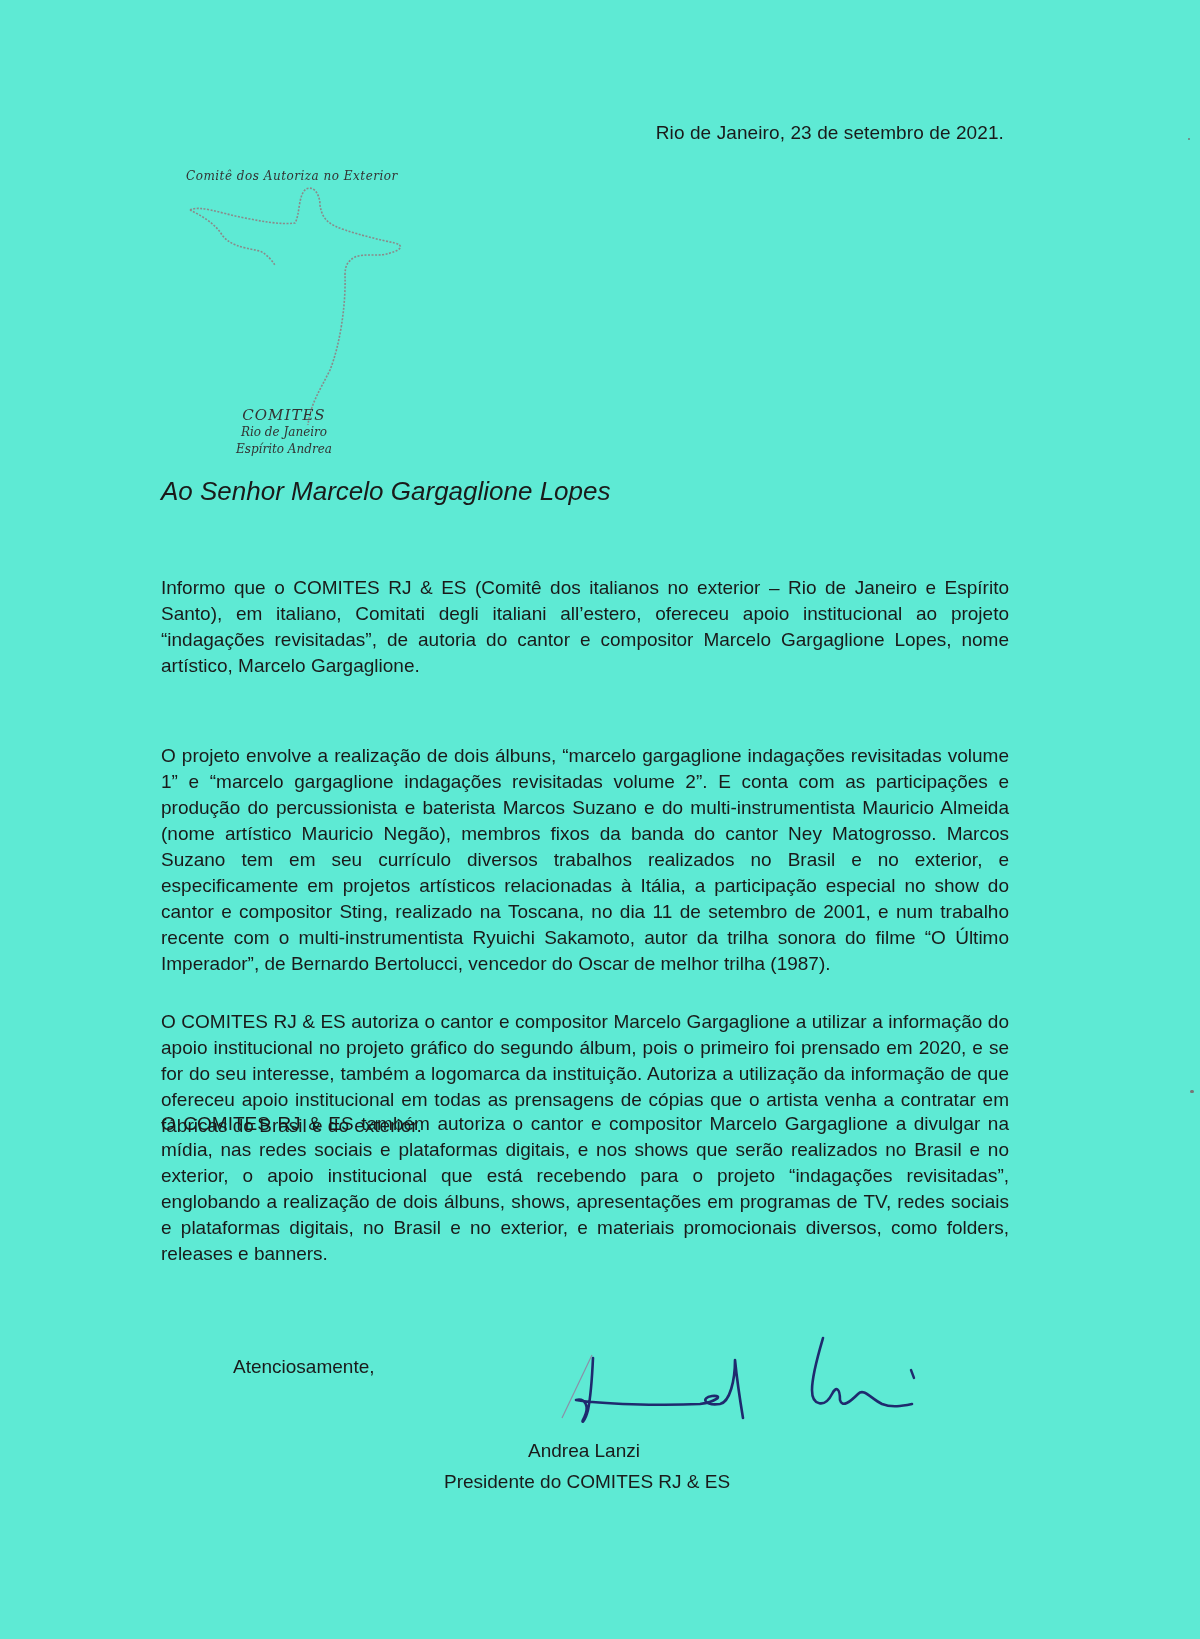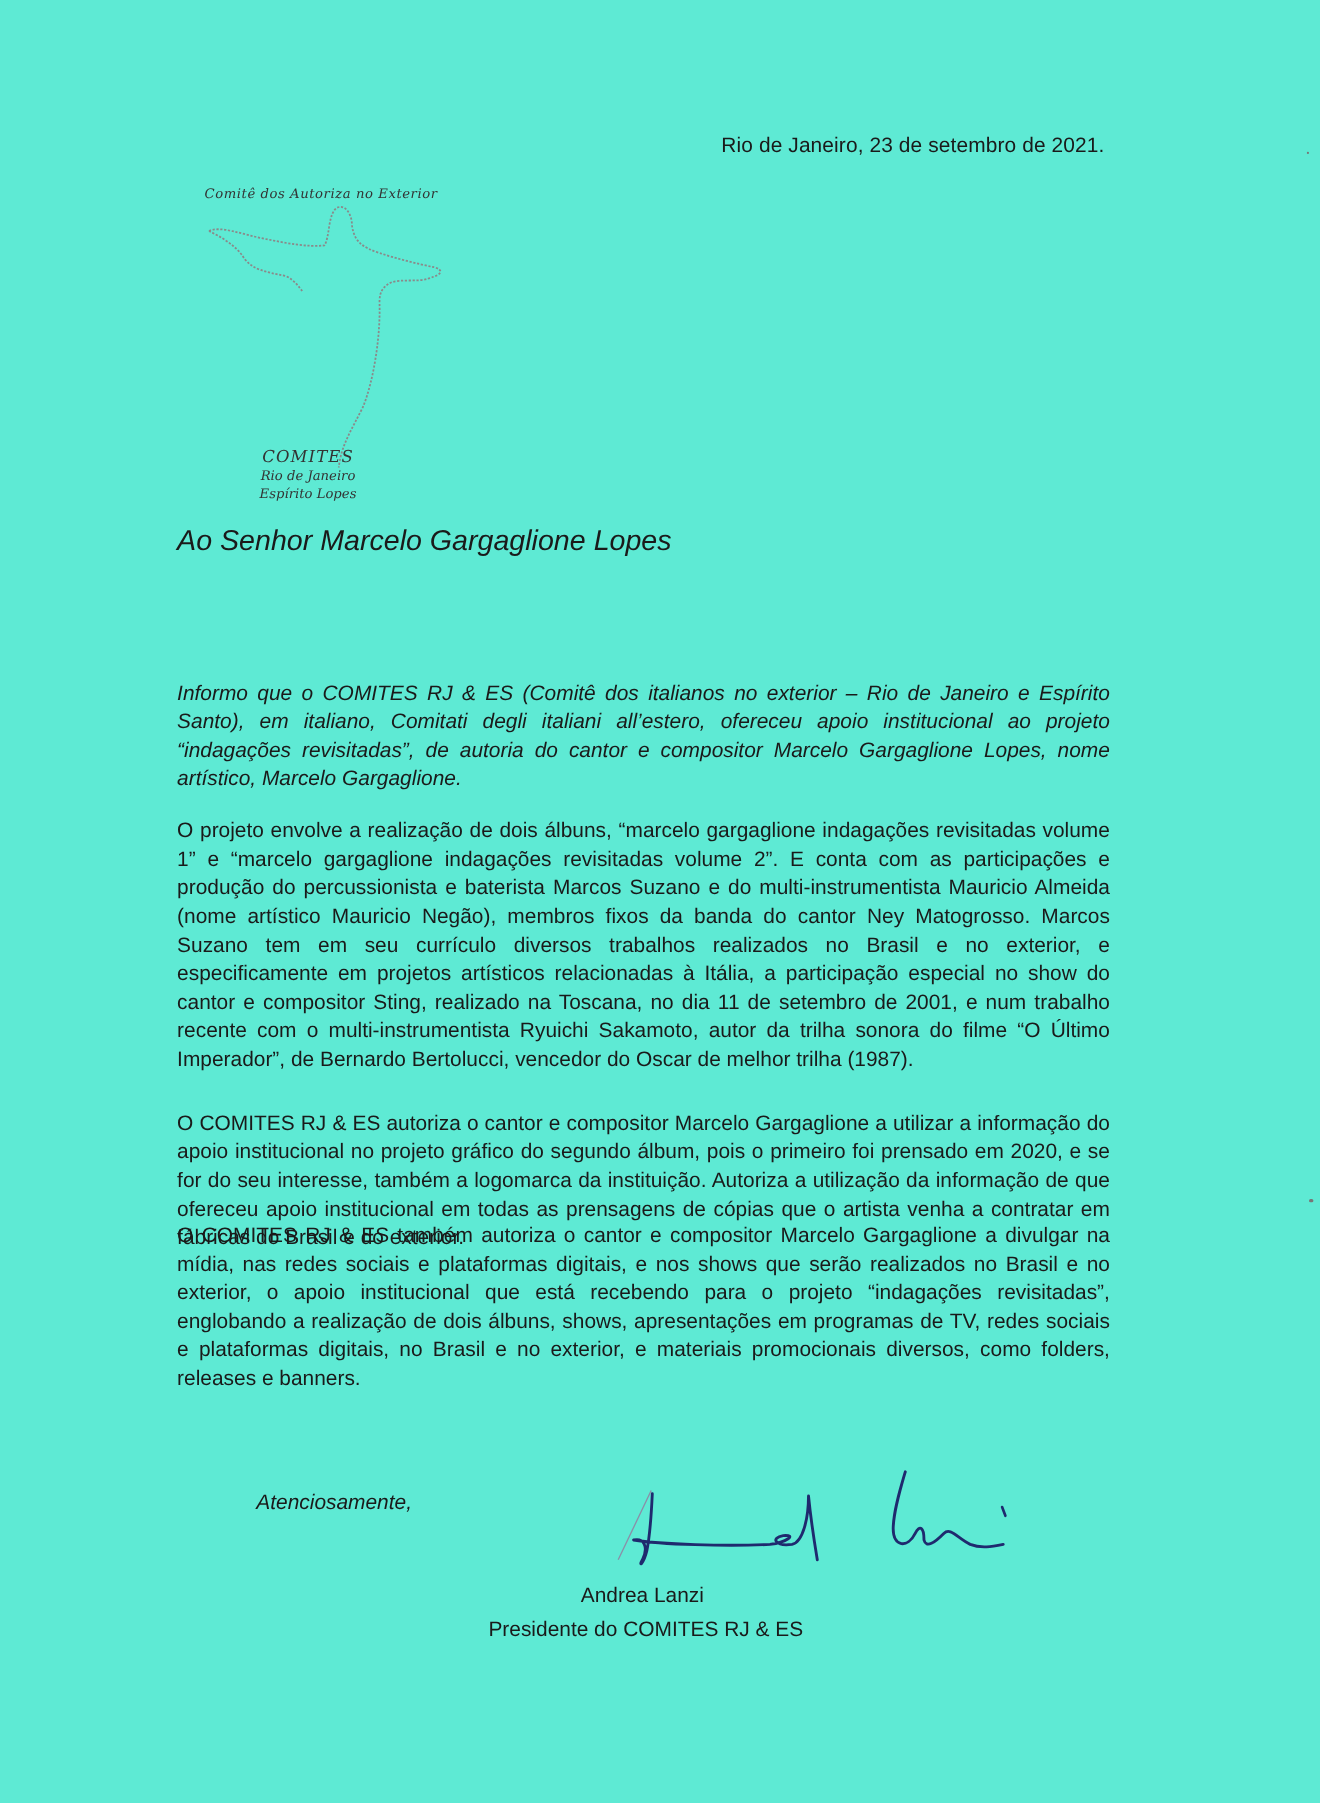--- a/index.html
+++ b/index.html
@@ -31,26 +31,26 @@
       position: absolute; left: 161px; top: 476px; font-size: 26px; font-style: italic;
     }
     .subject {
       position: absolute; left: 161px; top: 530px; width: 860px;
       font-size: 19px; font-weight: bold; line-height: 28px;
     }
     .para {
       position: absolute; left: 161px; width: 848px;
       font-size: 19px; line-height: 26px; text-align: justify;
     }
-    .p1 { top: 618px; font-style: italic; }
+    .p1 { top: 575px; }
     .p2 { top: 743px; }
     .p3 { top: 1009px; }
     .p4 { top: 1111px; }
     .closing {
-      position: absolute; left: 233px; top: 1356px; font-size: 19px; font-style: italic;
+      position: absolute; left: 233px; top: 1356px; font-size: 19px;
     }
     .signature { position: absolute; left: 540px; top: 1330px; }
     .signer-name {
       position: absolute; left: 528px; top: 1440px; font-size: 19px;
     }
     .signer-title {
       position: absolute; left: 444px; top: 1471px; font-size: 19px;
     }
     .speck { position: absolute; width: 4px; height: 3px; background: #777; border-radius: 2px; }
   </style>
@@ -63,21 +63,21 @@
 
   <div class="logo">
     <div class="logo-top">Comitê dos Autoriza no Exterior</div>
     <svg width="260" height="300" viewBox="0 0 260 300">
       <path d="M 10 45 C 20 40, 40 48, 60 52 C 80 56, 100 60, 115 58 C 120 50, 118 30, 126 24 C 134 20, 140 30, 140 40 C 142 55, 150 60, 165 65 C 180 70, 200 75, 215 78 C 222 80, 224 84, 210 88 C 200 92, 185 88, 175 92 C 168 96, 165 100, 165 110 C 166 140, 160 180, 150 205 C 140 225, 130 240, 128 260" fill="none" stroke="#8a8a8a" stroke-width="1.6" stroke-dasharray="2 1.5"></path>
       <path d="M 10 45 C 20 50, 35 58, 42 70 C 50 80, 60 82, 80 86 C 88 90, 92 96, 95 100" fill="none" stroke="#8a8a8a" stroke-width="1.6" stroke-dasharray="2 1.5"></path>
     </svg>
     <div class="logo-bottom">
       <div class="l1">COMITES</div>
       <div class="l2">Rio de Janeiro</div>
-      <div class="l3">Espírito Lopes</div>
+      <div class="l3">Espírito Andrea</div>
     </div>
   </div>
 
   <div class="recipient">Ao Senhor Marcelo Gargaglione Lopes</div>
 
 
   <p class="para p1" style="margin:0">Informo que o COMITES RJ &amp; ES (Comitê dos italianos no exterior – Rio de Janeiro e Espírito Santo), em italiano, Comitati degli italiani all’estero, ofereceu apoio institucional ao projeto “indagações revisitadas”, de autoria do cantor e compositor Marcelo Gargaglione Lopes, nome artístico, Marcelo Gargaglione.</p>
   <p class="para p2" style="margin:0">O projeto envolve a realização de dois álbuns, “marcelo gargaglione indagações revisitadas volume 1” e “marcelo gargaglione indagações revisitadas volume 2”. E conta com as participações e produção do percussionista e baterista Marcos Suzano e do multi-instrumentista Mauricio Almeida (nome artístico Mauricio Negão), membros fixos da banda do cantor Ney Matogrosso. Marcos Suzano tem em seu currículo diversos trabalhos realizados no Brasil e no exterior, e especificamente em projetos artísticos relacionadas à Itália, a participação especial no show do cantor e compositor Sting, realizado na Toscana, no dia 11 de setembro de 2001, e num trabalho recente com o multi-instrumentista Ryuichi Sakamoto, autor da trilha sonora do filme “O Último Imperador”, de Bernardo Bertolucci, vencedor do Oscar de melhor trilha (1987).</p>
   <p class="para p3" style="margin:0">O COMITES RJ &amp; ES autoriza o cantor e compositor Marcelo Gargaglione a utilizar a informação do apoio institucional no projeto gráfico do segundo álbum, pois o primeiro foi prensado em 2020, e se for do seu interesse, também a logomarca da instituição. Autoriza a utilização da informação de que ofereceu apoio institucional em todas as prensagens de cópias que o artista venha a contratar em fábricas do Brasil e do exterior.</p>
   <p class="para p4" style="margin:0">O COMITES RJ &amp; ES também autoriza o cantor e compositor Marcelo Gargaglione a divulgar na mídia, nas redes sociais e plataformas digitais, e nos shows que serão realizados no Brasil e no exterior, o apoio institucional que está recebendo para o projeto “indagações revisitadas”, englobando a realização de dois álbuns, shows, apresentações em programas de TV, redes sociais e plataformas digitais, no Brasil e no exterior, e materiais promocionais diversos, como folders, releases e banners.</p>

